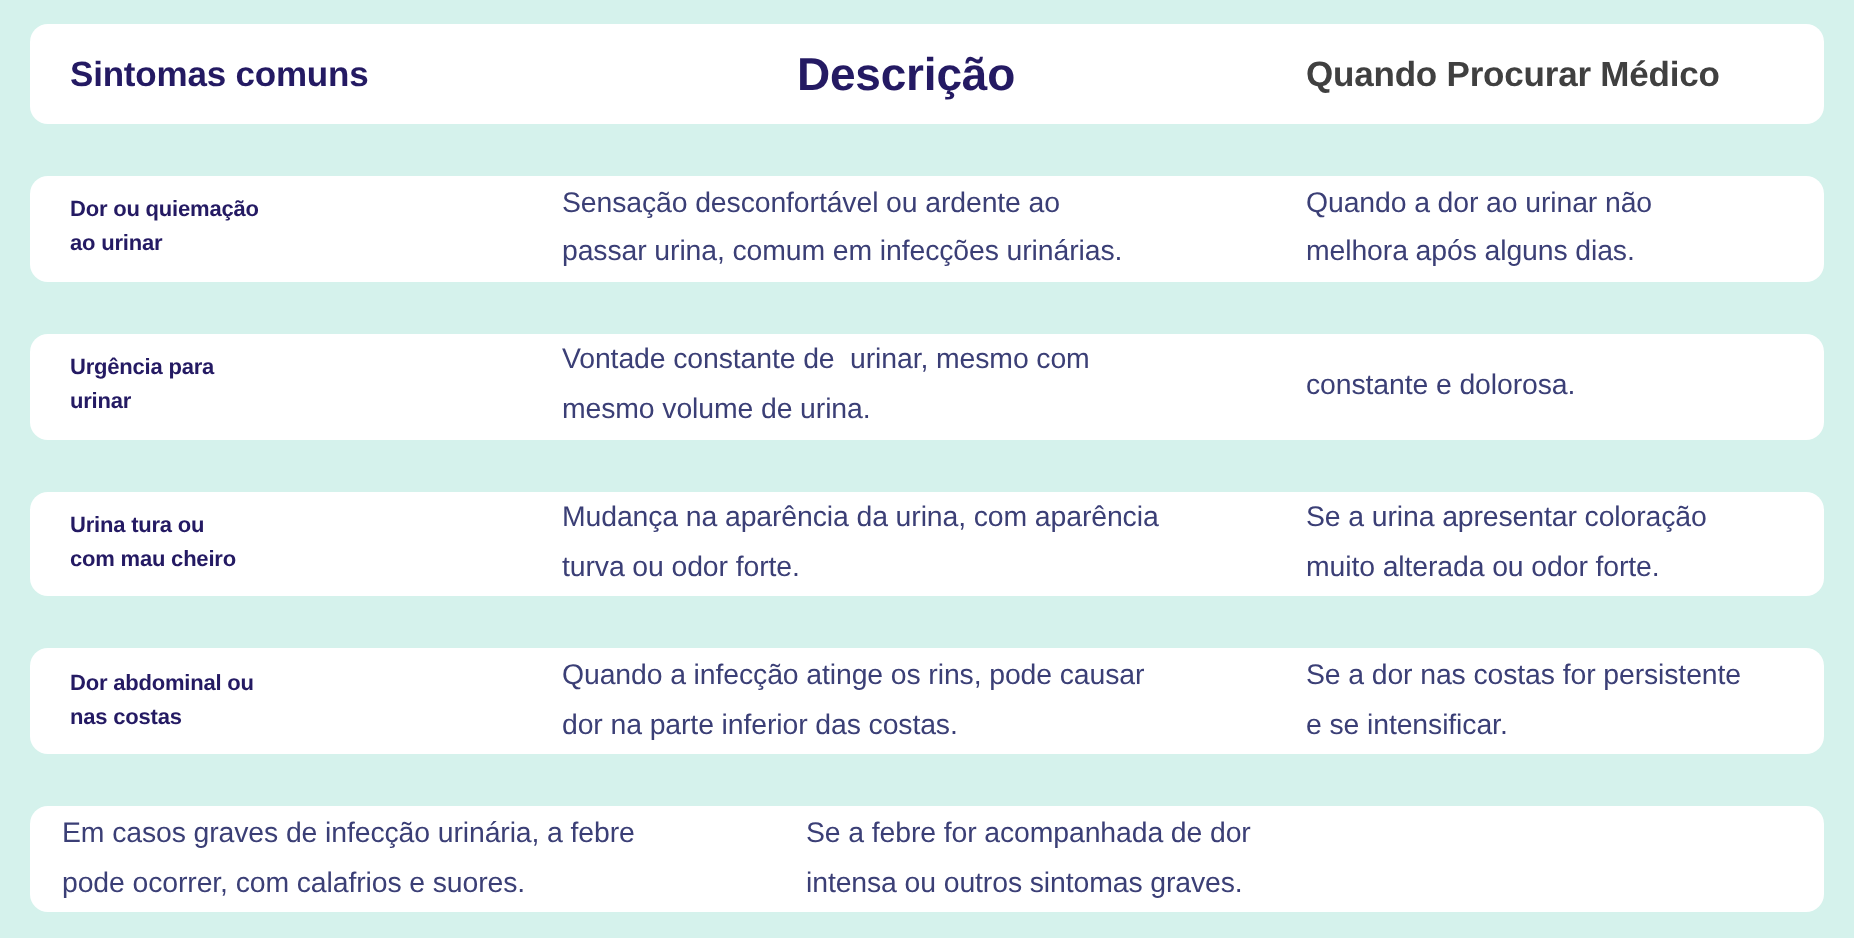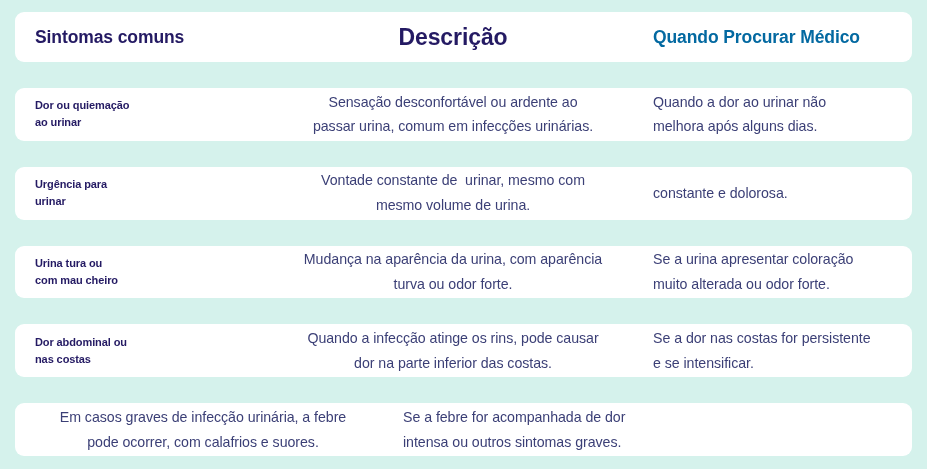--- a/index.html
+++ b/index.html
@@ -75,40 +75,39 @@
   .h-desc {
     font-size: 23px;
     font-weight: bold;
     color: #241a63;
     letter-spacing: -0.1px;
     text-align: center;
   }
   .h-when {
     font-size: 17.5px;
     font-weight: bold;
-    color: #0369a1;
+    color: #404040;
     letter-spacing: -0.1px;
     text-align: left;
   }
 
   
   .sym-text {
     font-size: 11px;
     font-weight: bold;
     color: #241a63;
     line-height: 1.55;
     letter-spacing: -0.1px;
   }
   .desc-text {
     font-size: 14.2px;
     font-weight: normal;
     color: #3b3f76;
     line-height: 1.75;
     letter-spacing: -0.05px;
-    text-align: center;
   }
   .when-text {
     font-size: 14.2px;
     font-weight: normal;
     color: #3b3f76;
     line-height: 1.75;
     letter-spacing: -0.05px;
   }
   .nowrap-line { display: block; white-space: pre; }
 </style>

